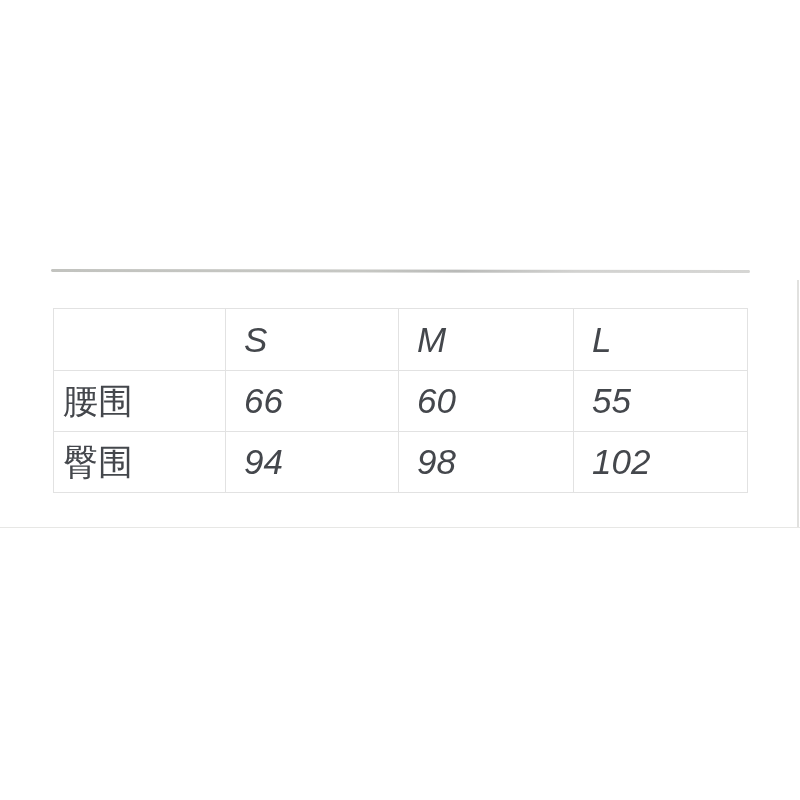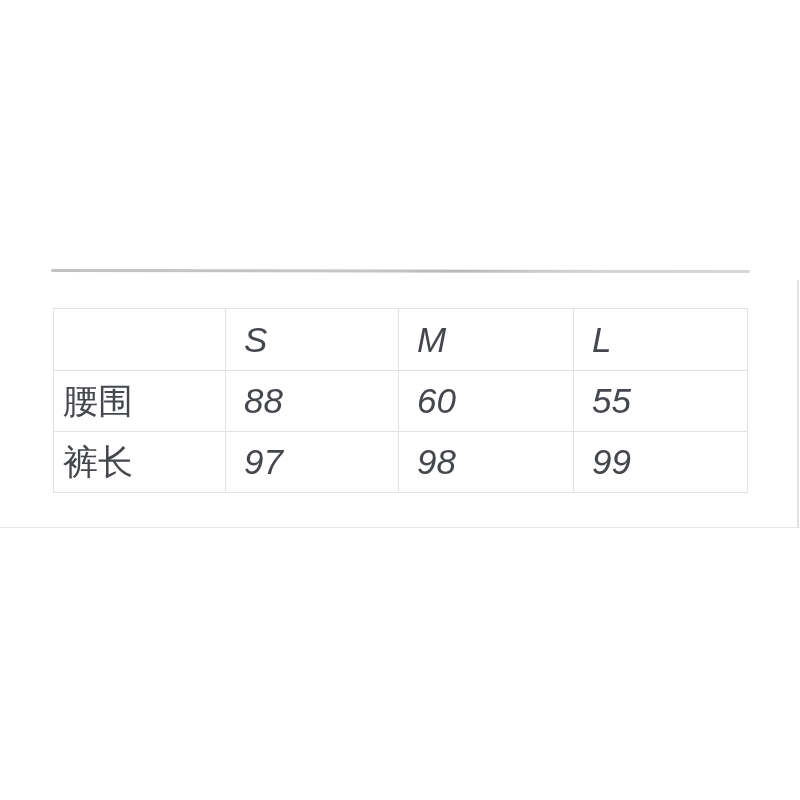--- a/index.html
+++ b/index.html
@@ -88,29 +88,29 @@
       </colgroup>
       <tbody>
           <tr class="hdr">
         <td class="label-cell"></td>
         <td class="hdr-cell">S</td>
         <td class="hdr-cell">M</td>
         <td class="hdr-cell">L</td>
       </tr>
       <tr class="data">
         <td class="label-cell">腰围</td>
-        <td class="value-cell">88</td>
+        <td class="value-cell">66</td>
         <td class="value-cell">60</td>
         <td class="value-cell">55</td>
       </tr>
       <tr class="data">
-        <td class="label-cell">裤长</td>
-        <td class="value-cell">97</td>
+        <td class="label-cell">臀围</td>
+        <td class="value-cell">94</td>
         <td class="value-cell">98</td>
-        <td class="value-cell">99</td>
+        <td class="value-cell">102</td>
       </tr>
     </tbody>
       </table>
   </div>
 
   <div class="edge-line-right"></div>
   <div class="bottom-hairline"></div>
   <div class="blank-area"></div>
 
 </div>

